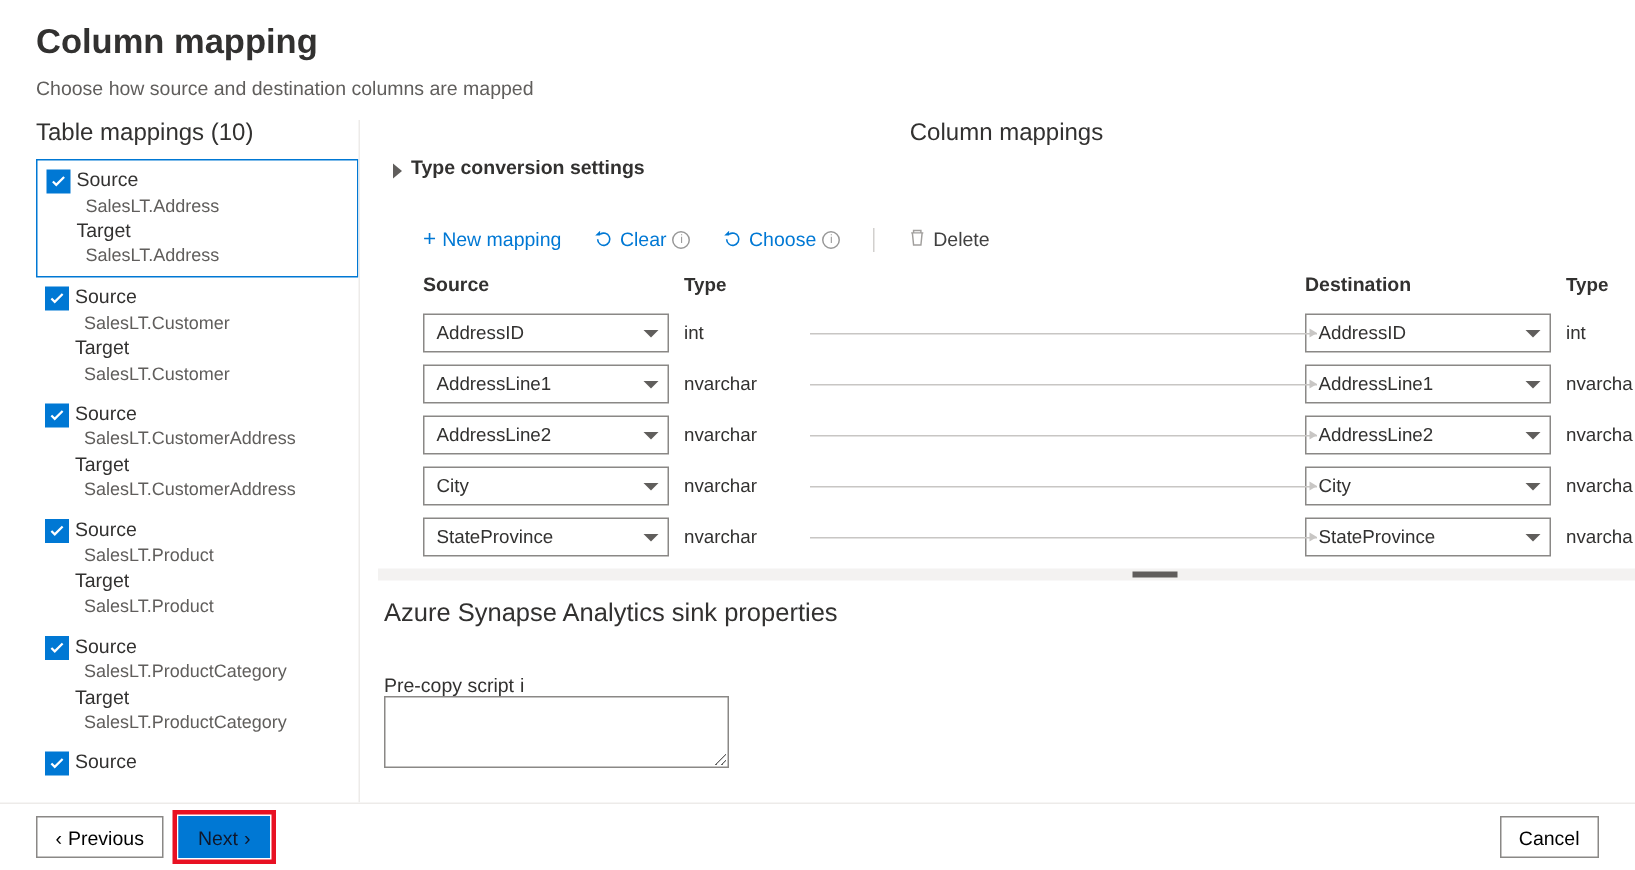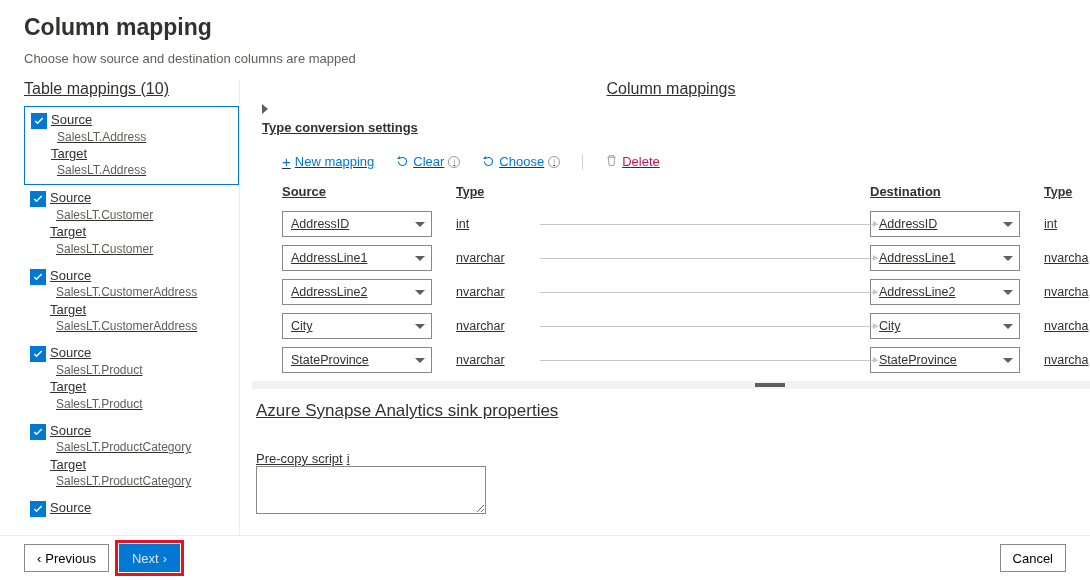--- a/index.html
+++ b/index.html
@@ -29,21 +29,20 @@
     .header .subtitle {
       font-size: 13px;
       color: #605e5c;
     }
     .content {
       display: flex;
       flex: 1;
       overflow: hidden;
       border-top: none;
       padding: 8px 0 0 24px;
-      text-decoration: underline;
     }
     .left-panel {
       width: 215px;
       flex-shrink: 0;
       overflow-y: auto;
     }
     .left-panel h2 {
       font-size: 16px;
       font-weight: 400;
       margin-bottom: 8px;
@@ -87,25 +86,24 @@
       flex-direction: column;
     }
     .right-panel h2 {
       font-size: 16px;
       font-weight: 400;
       margin-bottom: 6px;
       text-align: center;
     }
     .type-conversion {
       display: flex;
-      align-items: flex-start;
+      align-items: flex-end;
       gap: 6px;
-      margin-bottom: 14px;
+      margin-bottom: 28px;
       padding-left: 10px;
-      flex-direction: column;
     }
     .chevron {
       width: 0; height: 0;
       border-top: 5px solid transparent;
       border-bottom: 5px solid transparent;
       border-left: 6px solid #605e5c;
     }
     .type-conversion .text { font-weight: 600; font-size: 13px; }
     .toolbar {
       display: flex;
@@ -114,21 +112,21 @@
       padding: 4px 0 10px 30px;
       font-size: 13px;
     }
     .tool-btn {
       display: flex;
       align-items: center;
       gap: 4px;
       color: #0078d4;
       cursor: pointer;
     }
-    .tool-btn.disabled { color: #be185d; justify-content: space-between; }
+    .tool-btn.disabled { color: #404040; justify-content: space-between; }
     .tool-btn .info-icon {
       width: 12px; height: 12px;
       border: 1px solid #999;
       border-radius: 50%;
       font-size: 8px;
       display: flex; align-items: center; justify-content: center;
       color: #999;
     }
     .divider-v {
       width: 1px; height: 16px; background: #d2d0ce;
@@ -153,21 +151,21 @@
     .col-type2 { width: 60px; padding-left: 14px; font-size: 12.5px; }
     .select-box {
       display: flex;
       align-items: center;
       justify-content: space-between;
       border: 1px solid #8a8886;
       height: 26px;
       padding: 0 6px 0 8px;
       font-size: 12.5px;
       background: #fff;
-      width: 150px;
+      width: 164px;
     }
     .chev-down {
       width: 0; height: 0;
       border-left: 5px solid transparent;
       border-right: 5px solid transparent;
       border-top: 5px solid #605e5c;
     }
     .connector {
       height: 1px;
       background: #c8c6c4;
@@ -237,21 +235,21 @@
       border: 1px solid #8a8886;
       background: #fff;
       font-size: 13px;
       cursor: pointer;
       display: flex;
       align-items: center;
       gap: 4px;
     }
     .btn-primary {
       background: #0078d4;
-      color: #e5e5e5;
+      color: #0f172a;
       border-color: #0078d4;
     }
     .highlight-red {
       outline: 3px solid #e81123;
       outline-offset: 1px;
     }
     .plus-icon::before { content: "+"; font-size: 15px; }
     .rotate-icon {
       width: 13px; height: 13px;
     }

